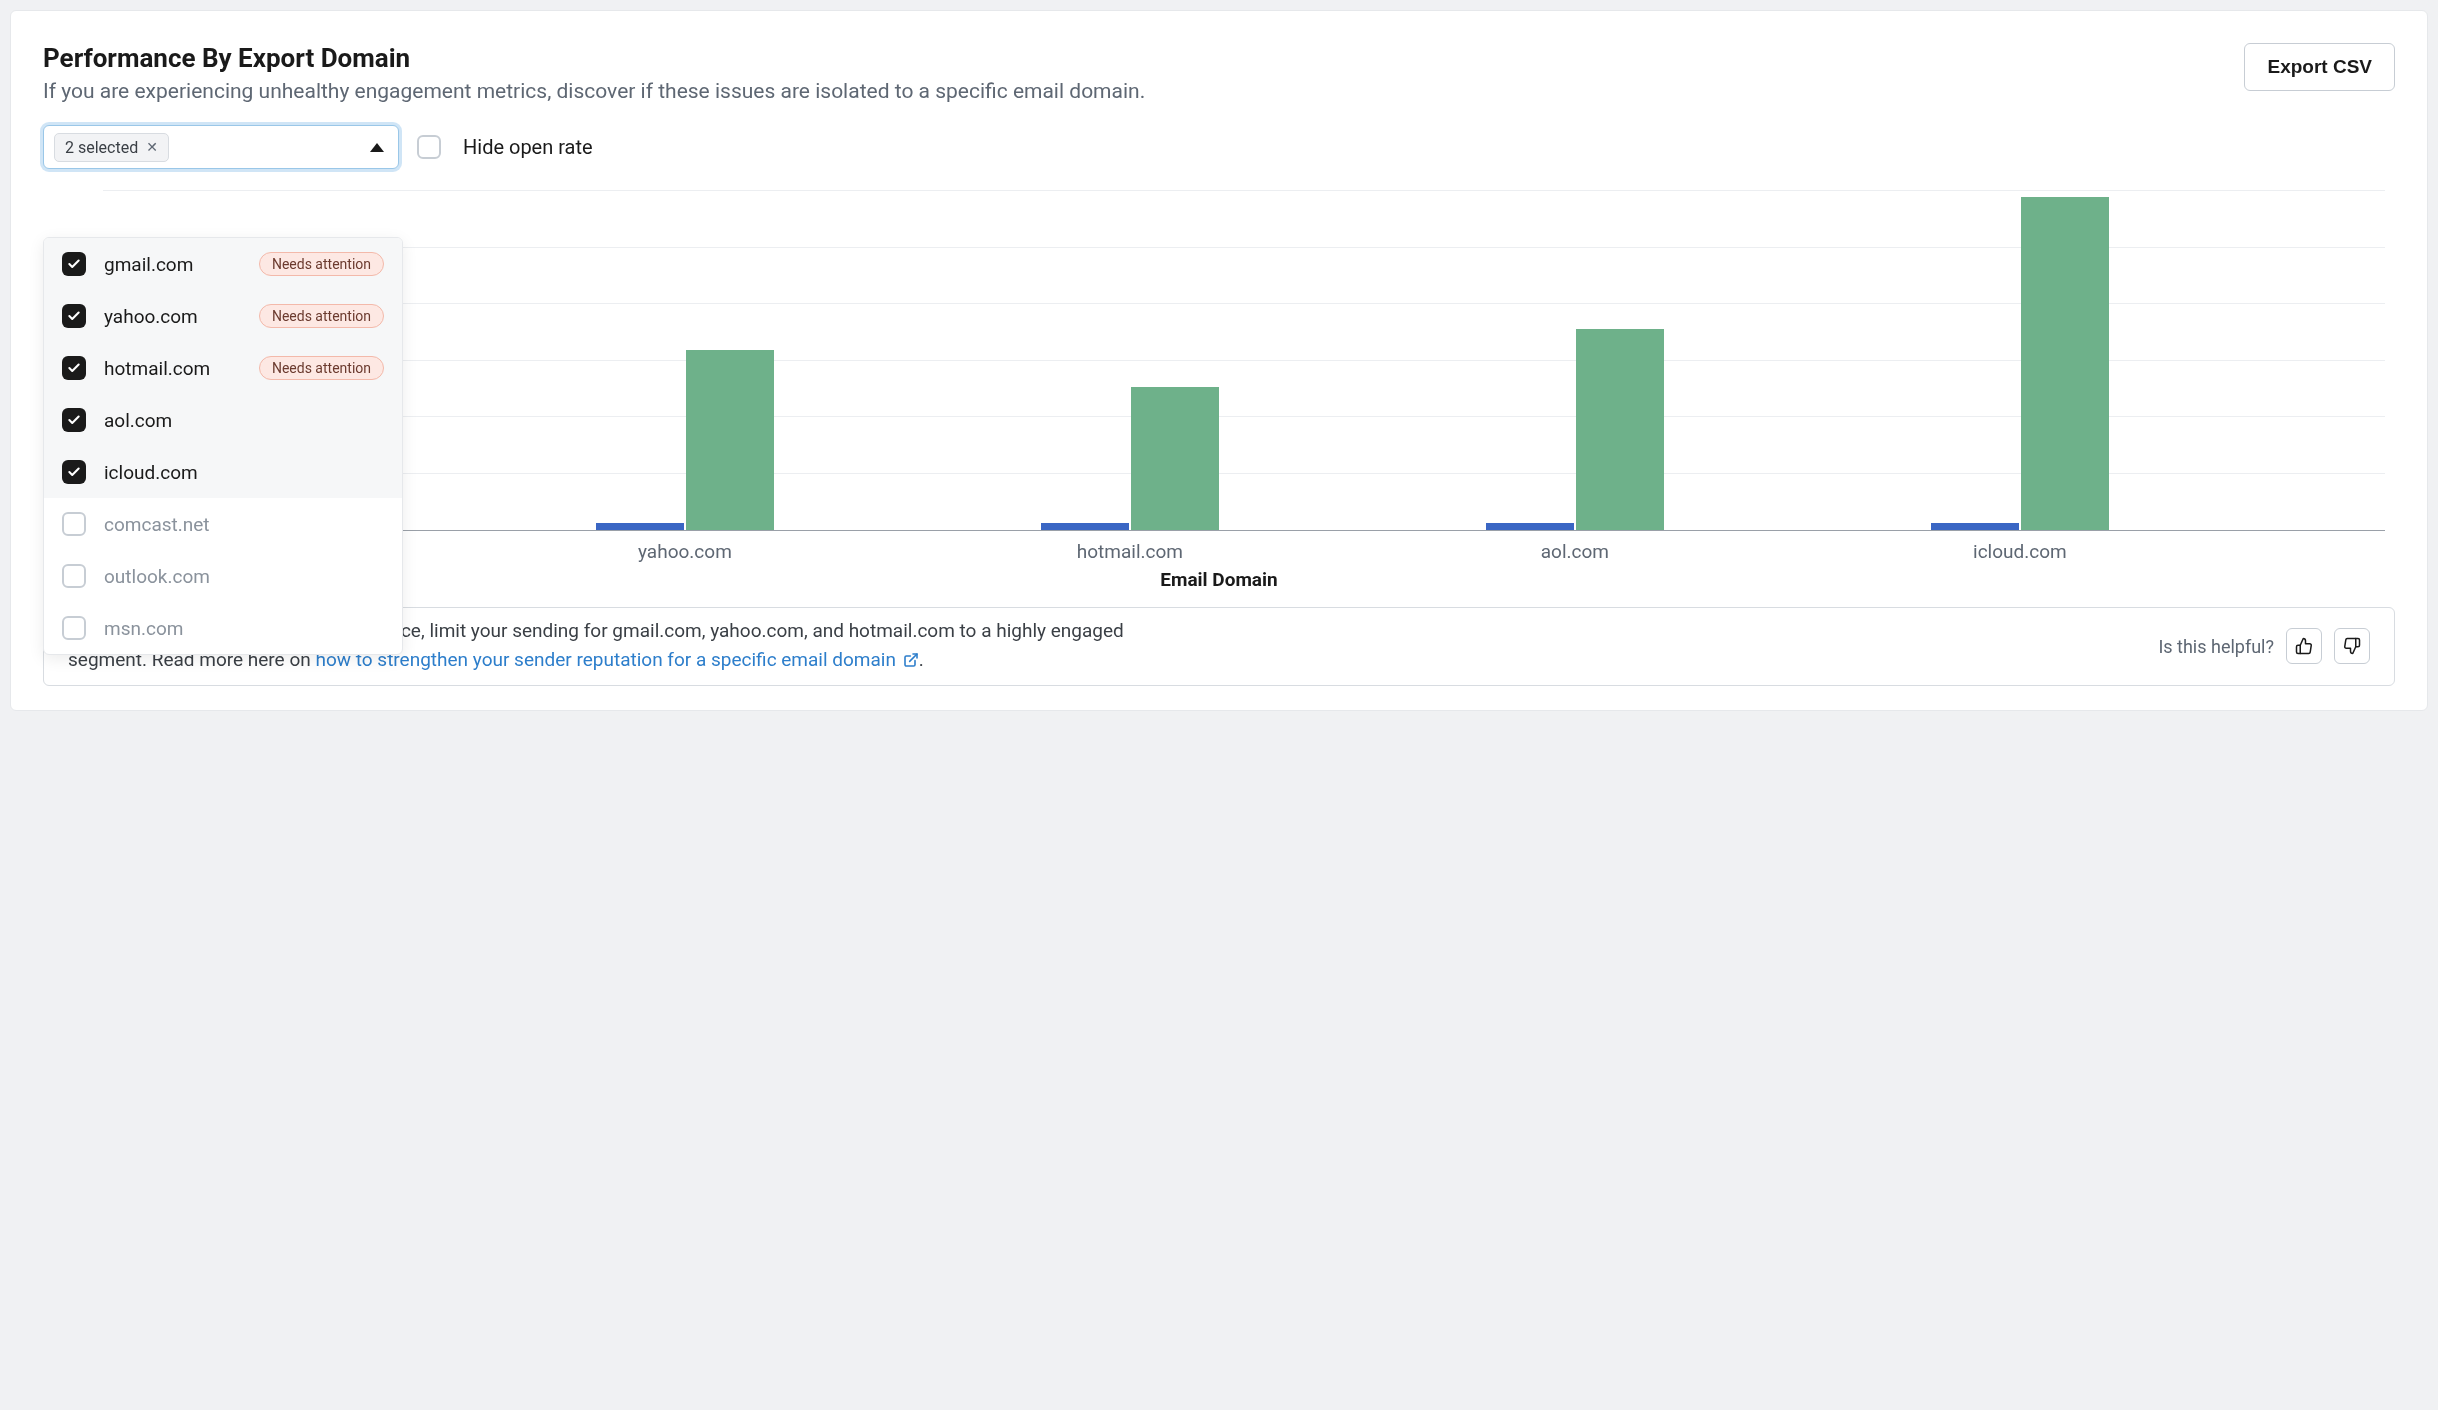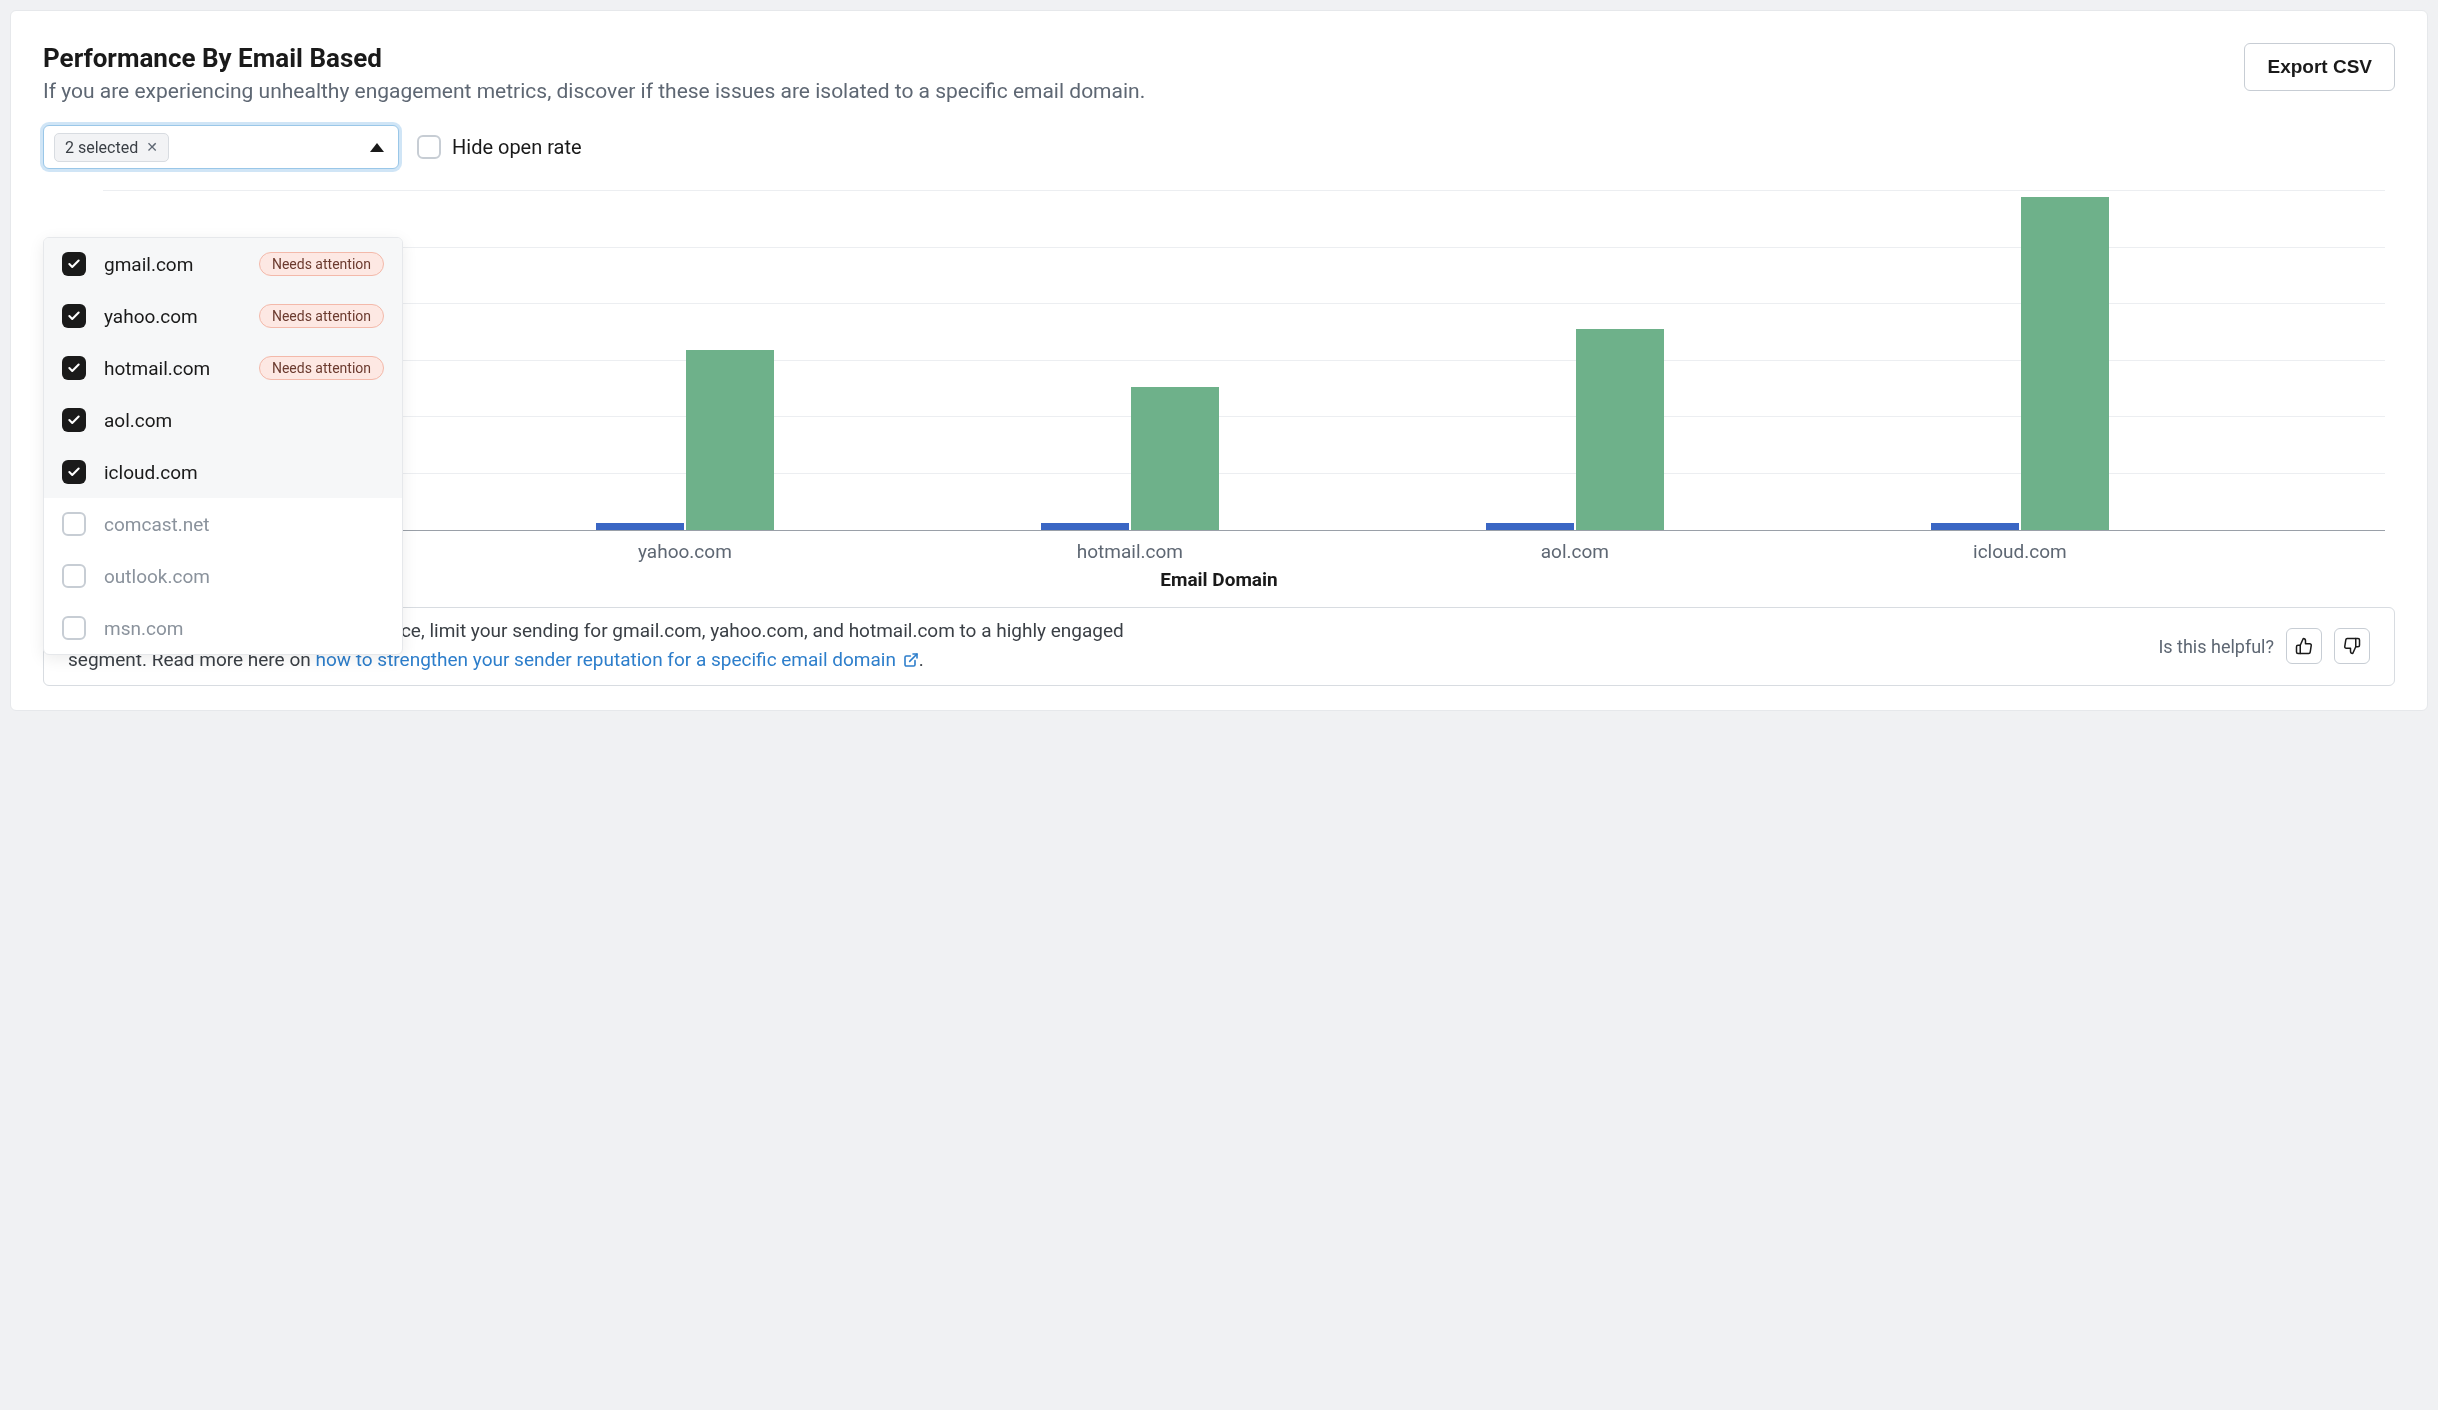--- a/index.html
+++ b/index.html
@@ -81,21 +81,21 @@
     gap: 8px;
   }
   .select-chip .x { font-size: 14px; color: #5e6773; }
   .chev-up {
     width: 0; height: 0;
     border-left: 7px solid transparent;
     border-right: 7px solid transparent;
     border-bottom: 9px solid #1a1a1a;
   }
   .hide-rate {
-    display: flex; align-items: center; gap: 11px;
+    display: flex; align-items: center; gap: 22px;
     font-size: 20px; color: #1a1a1a;
   }
   .checkbox-empty, .checkbox-checked {
     width: 24px; height: 24px; border-radius: 6px;
     display: inline-flex; align-items: center; justify-content: center;
   }
   .checkbox-empty { border: 2px solid #c7cdd4; background: #fff; }
   .checkbox-checked { background: #1a1a1a; }
   .checkbox-checked svg { width: 14px; height: 14px; }
   .dropdown {
@@ -179,21 +179,21 @@
   }
   .ext-icon { display: inline-block; vertical-align: -2px; margin-left: 2px; }
 </style>
 </head>
 <body>
 
 <div class="card">
 
   <div class="header-row">
     <div>
-      <div class="title">Performance By Email Based</div>
+      <div class="title">Performance By Export Domain</div>
       <div class="subtitle">If you are experiencing unhealthy engagement metrics, discover if these issues are isolated to a specific email domain.</div>
     </div>
     <button class="export-btn">
       <span>Export CSV</span>
     </button>
   </div>
 
 
   <div class="controls-row">
     <div class="select-box">

